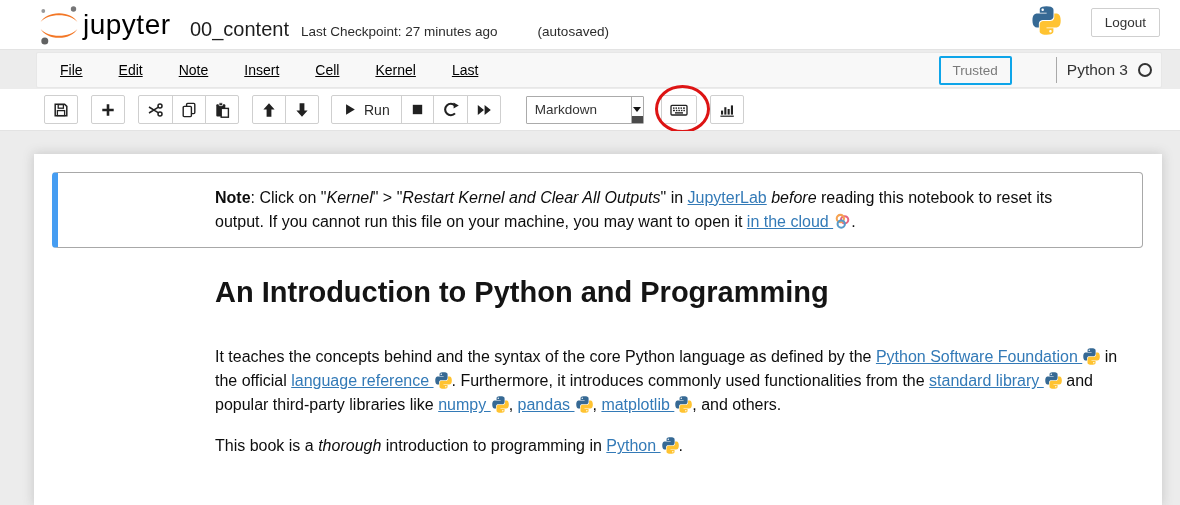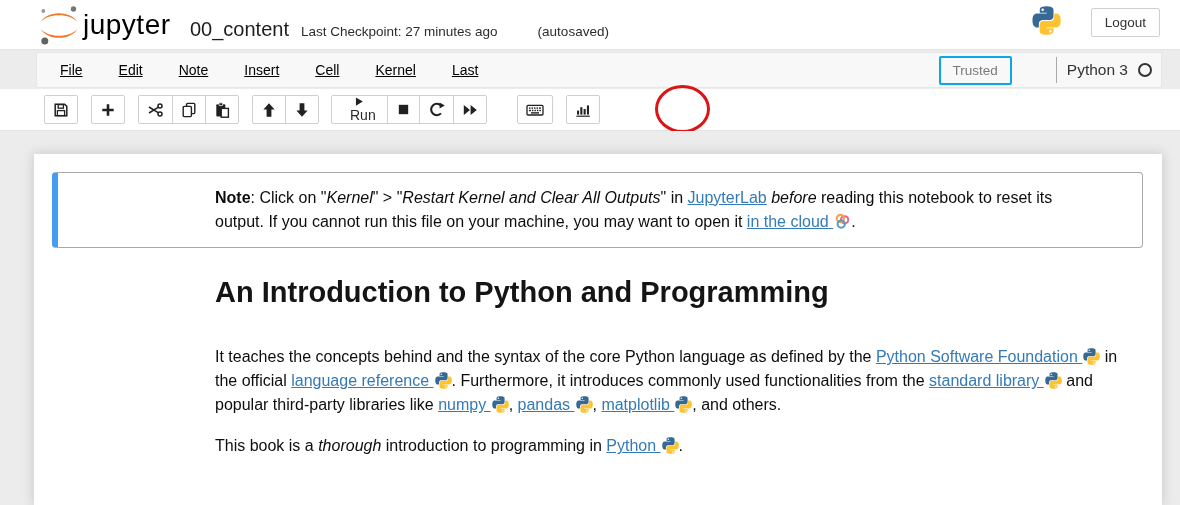--- a/index.html
+++ b/index.html
@@ -48,21 +48,21 @@
     position:absolute; left:0; top:89px; width:1180px; height:42px;
     background:#fff; border-bottom:1px solid #e3e3e3;
     display:flex; align-items:center; padding-left:44px;
   }
   .btn-group { display:flex; }
   .tbtn {
     height:29px; min-width:28px; padding:0 8px; background:#fff;
     border:1px solid #cfcfcf; display:flex; align-items:center; justify-content:center;
     cursor:pointer; font-family:inherit;
   }
-  .btn-group .tbtn:first-child { border-radius:2px 0 0 2px;flex-direction:column; }
+  .btn-group .tbtn:first-child { border-radius:2px 0 0 2px; }
   .btn-group .tbtn:last-child { border-radius:0 2px 2px 0; }
   .btn-group .tbtn:only-child { border-radius:2px; }
   .btn-group .tbtn + .tbtn { margin-left:-1px; }
   .tbtn svg { display:block; }
   #run-btn { padding:0 11px; }
   #run-label { font-size:14px; color:#2a2a2a; margin-left:7px; }
   .g-gap { margin-right:13px; }
   
   #celltype-select {
     margin-left:12px; width:118px; height:28px; border:1px solid #ababab;
@@ -226,20 +226,26 @@
       <svg width="17" height="17" viewBox="0 0 17 17">
         <path d="M13 4.6 A5.7 5.7 0 1 0 13 12.4" fill="none" stroke="#212121" stroke-width="2.1"></path>
         <path d="M11.6 1.4 16.8 4.4 11.6 7.4z" fill="#212121"></path>
       </svg>
     </button>
     <button class="tbtn">
       <svg width="16" height="16" viewBox="0 0 16 16">
         <path d="M1.8 3 8 8 1.8 13z M8.6 3 14.8 8 8.6 13z" fill="#212121"></path>
       </svg>
     </button>
+  </div>
+  <div id="celltype-select">
+    <span id="celltype-value">Markdown</span>
+    <span id="celltype-arrow">
+        <span class="mini-caret"></span>
+      </span>
   </div>
   <button class="tbtn" id="kbd-btn">
     <svg width="18" height="16" viewBox="0 0 18 16">
       <rect x="1" y="3.4" width="16" height="9.6" rx="1" fill="none" stroke="#212121" stroke-width="1.3"></rect>
       <g fill="#212121">
         <rect x="3" y="5.4" width="1.5" height="1.4"></rect>
           <rect x="5.5" y="5.4" width="1.5" height="1.4"></rect>
           <rect x="8" y="5.4" width="1.5" height="1.4"></rect>
           <rect x="10.5" y="5.4" width="1.5" height="1.4"></rect>
           <rect x="13" y="5.4" width="1.9" height="1.4"></rect>

